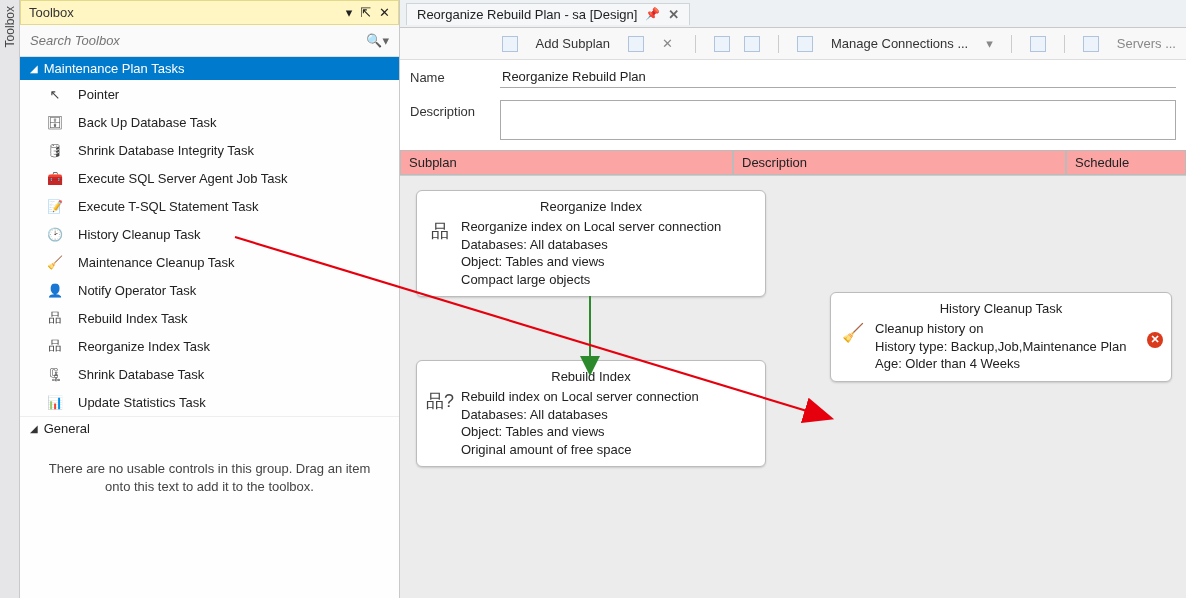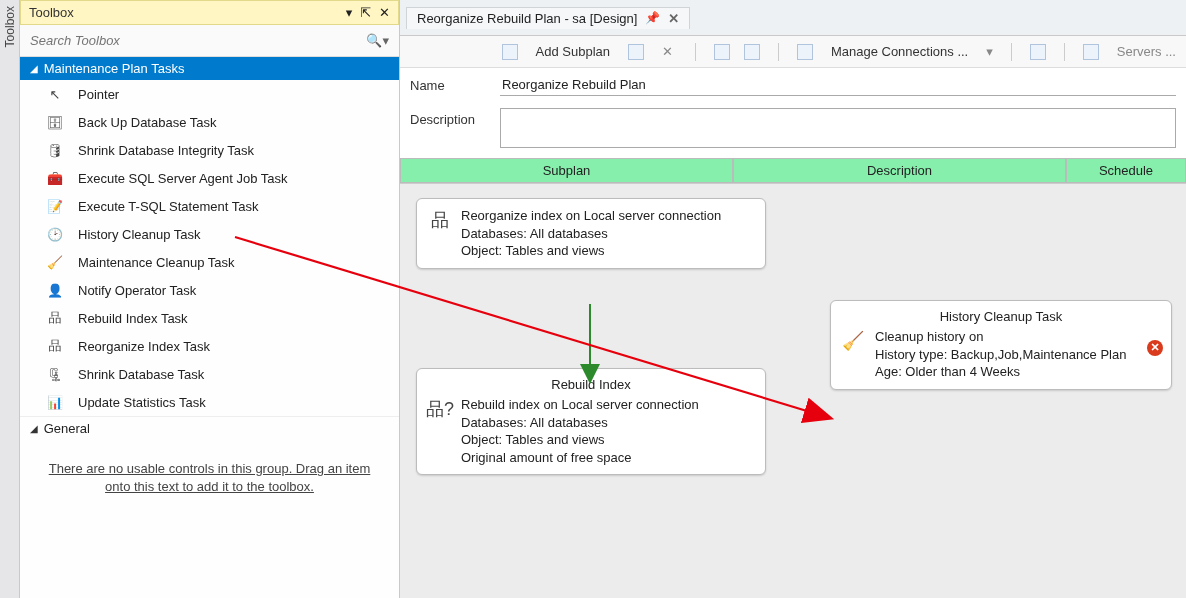--- a/index.html
+++ b/index.html
@@ -16,38 +16,38 @@
   .search-row .mag { color:#666; font-size:13px; padding:0 4px; }
   .group-header { background:#007acc; color:#fff; display:flex; align-items:center; padding:4px 10px; gap:6px; }
   .group-header .caret { font-size:10px; color:#fff; }
   .group-header span { color:#fff; }
   .task-list { display:flex; flex-direction:column; }
   .task-item { display:flex; align-items:center; gap:14px; padding:5px 12px 5px 26px; cursor:default; }
   .task-item .ticon { width:18px; height:18px; display:flex; align-items:center; justify-content:center; color:#444; font-size:13px;}
   .task-item .tlabel { color:#222; }
   .general-header { display:flex; align-items:center; gap:6px; padding:4px 10px; border-top:1px solid #eee; }
   .general-header .caret { font-size:10px; color:#333; }
-  .general-empty { color:#444; text-align:center; padding:20px 20px; line-height:1.4;text-decoration:underline; }
+  .general-empty { color:#444; text-align:center; padding:20px 20px; line-height:1.4; }
   .designer { flex:1; display:flex; flex-direction:column; background:#fff; }
-  .tab-strip { display:flex; align-items:center; background:#eef1f3; border-bottom:1px solid #c9c9c9; padding:0px 6px; height:36px; }
+  .tab-strip { display:flex; align-items:center; background:#eef1f3; border-bottom:1px solid #c9c9c9; padding:0px 6px; height:28px; }
   .doc-tab { display:flex; align-items:center; gap:8px; background:#f5f7f9; border:1px solid #cfd4d8; border-bottom:none; padding:3px 10px; }
   .doc-tab .pin { color:#888; font-size:12px;}
   .doc-tab .close { color:#666; font-weight:bold; font-size:13px;}
   .toolbar { display:flex; align-items:center; gap:14px; padding:4px 6px; background:#f8f8f8; border-bottom:1px solid #ddd; height:32px;justify-content:flex-end; }
   .tb-btn { display:flex; align-items:center; gap:4px; padding:2px 4px; color:#333; cursor:default;}
   .tb-icon { width:16px; height:16px; background:#edf3fb; border:1px solid #b0c4de; display:inline-block;}
   .tb-sep { width:1px; height:18px; background:#ccc; margin:0 4px; }
   .tb-muted { color:#888; }
   .props { padding:6px 10px 10px 10px; display:grid; grid-template-columns:90px 1fr; row-gap:12px; align-items:start; }
   .props label { color:#333; padding-top:4px;}
   .props .name-field { border-bottom:1px solid #aaa; padding:3px 2px; color:#222; }
   .props .desc-field { border:1px solid #aaa; height:40px; padding:3px 4px; color:#222; background:#fff;}
   .subplan-grid { border-top:1px solid #bbb; }
   .grid-head, .grid-row { display:grid; grid-template-columns:1fr 1fr 120px; }
-  .grid-head > div { border:1px solid #bbb; border-top:none; padding:4px 16px; background:#86efac; font-weight:400; color:#222;text-align:center;}
+  .grid-head > div { border:1px solid #bbb; border-top:none; padding:4px 8px; background:#fca5a5; font-weight:400; color:#222;}
   .grid-row > div { border:1px solid #bbb; border-top:none; padding:4px 8px; background:#fff; color:#333;}
   .canvas { flex:1; background:#edecec; position:relative; overflow:hidden; border-top:1px solid #ccc; }
   .node { position:absolute; background:#fff; border:1px solid #bcbcbc; border-radius:6px; box-shadow:0 1px 2px rgba(0,0,0,0.15); padding:8px 10px; }
   .node .nh { font-weight:400; color:#222; text-align:center; margin-bottom:4px; }
   .node .nbody { display:flex; gap:8px; }
   .node .nicon { width:26px; height:26px; display:flex; align-items:center; justify-content:center; font-size:18px; color:#444;}
   .node .ntext { color:#333; line-height:1.35; white-space:nowrap; }
   .close-dot { position:absolute; right:8px; top:44%; width:16px;height:16px; background:#d93b1c; border-radius:50%; display:flex; align-items:center; justify-content:center; color:#fff; font-size:11px; font-weight:bold;}
   svg.overlay { position:absolute; left:0; top:0; pointer-events:none; }
   .arrow-red { stroke:#e6000d; stroke-width:2.2; fill:none; }
@@ -173,26 +173,28 @@
       <div class="grid-head">
         <div>Subplan</div>
         <div>Description</div>
         <div>Schedule</div>
       </div>
     </div>
 
     <div class="canvas">
 
       <div class="node" style="left:16px; top:14px; width:350px;">
+        <div class="nh">Reorganize Index</div>
         <div class="nbody">
           <div class="nicon">品</div>
           <div class="ntext">
             <div>Reorganize index on Local server connection</div>
             <div>Databases: All databases</div>
             <div>Object: Tables and views</div>
+            <div>Compact large objects</div>
           </div>
         </div>
       </div>
 
       <div class="node" style="left:16px; top:184px; width:350px;">
         <div class="nh">Rebuild Index</div>
         <div class="nbody">
           <div class="nicon">品?</div>
           <div class="ntext">
             <div>Rebuild index on Local server connection</div>

